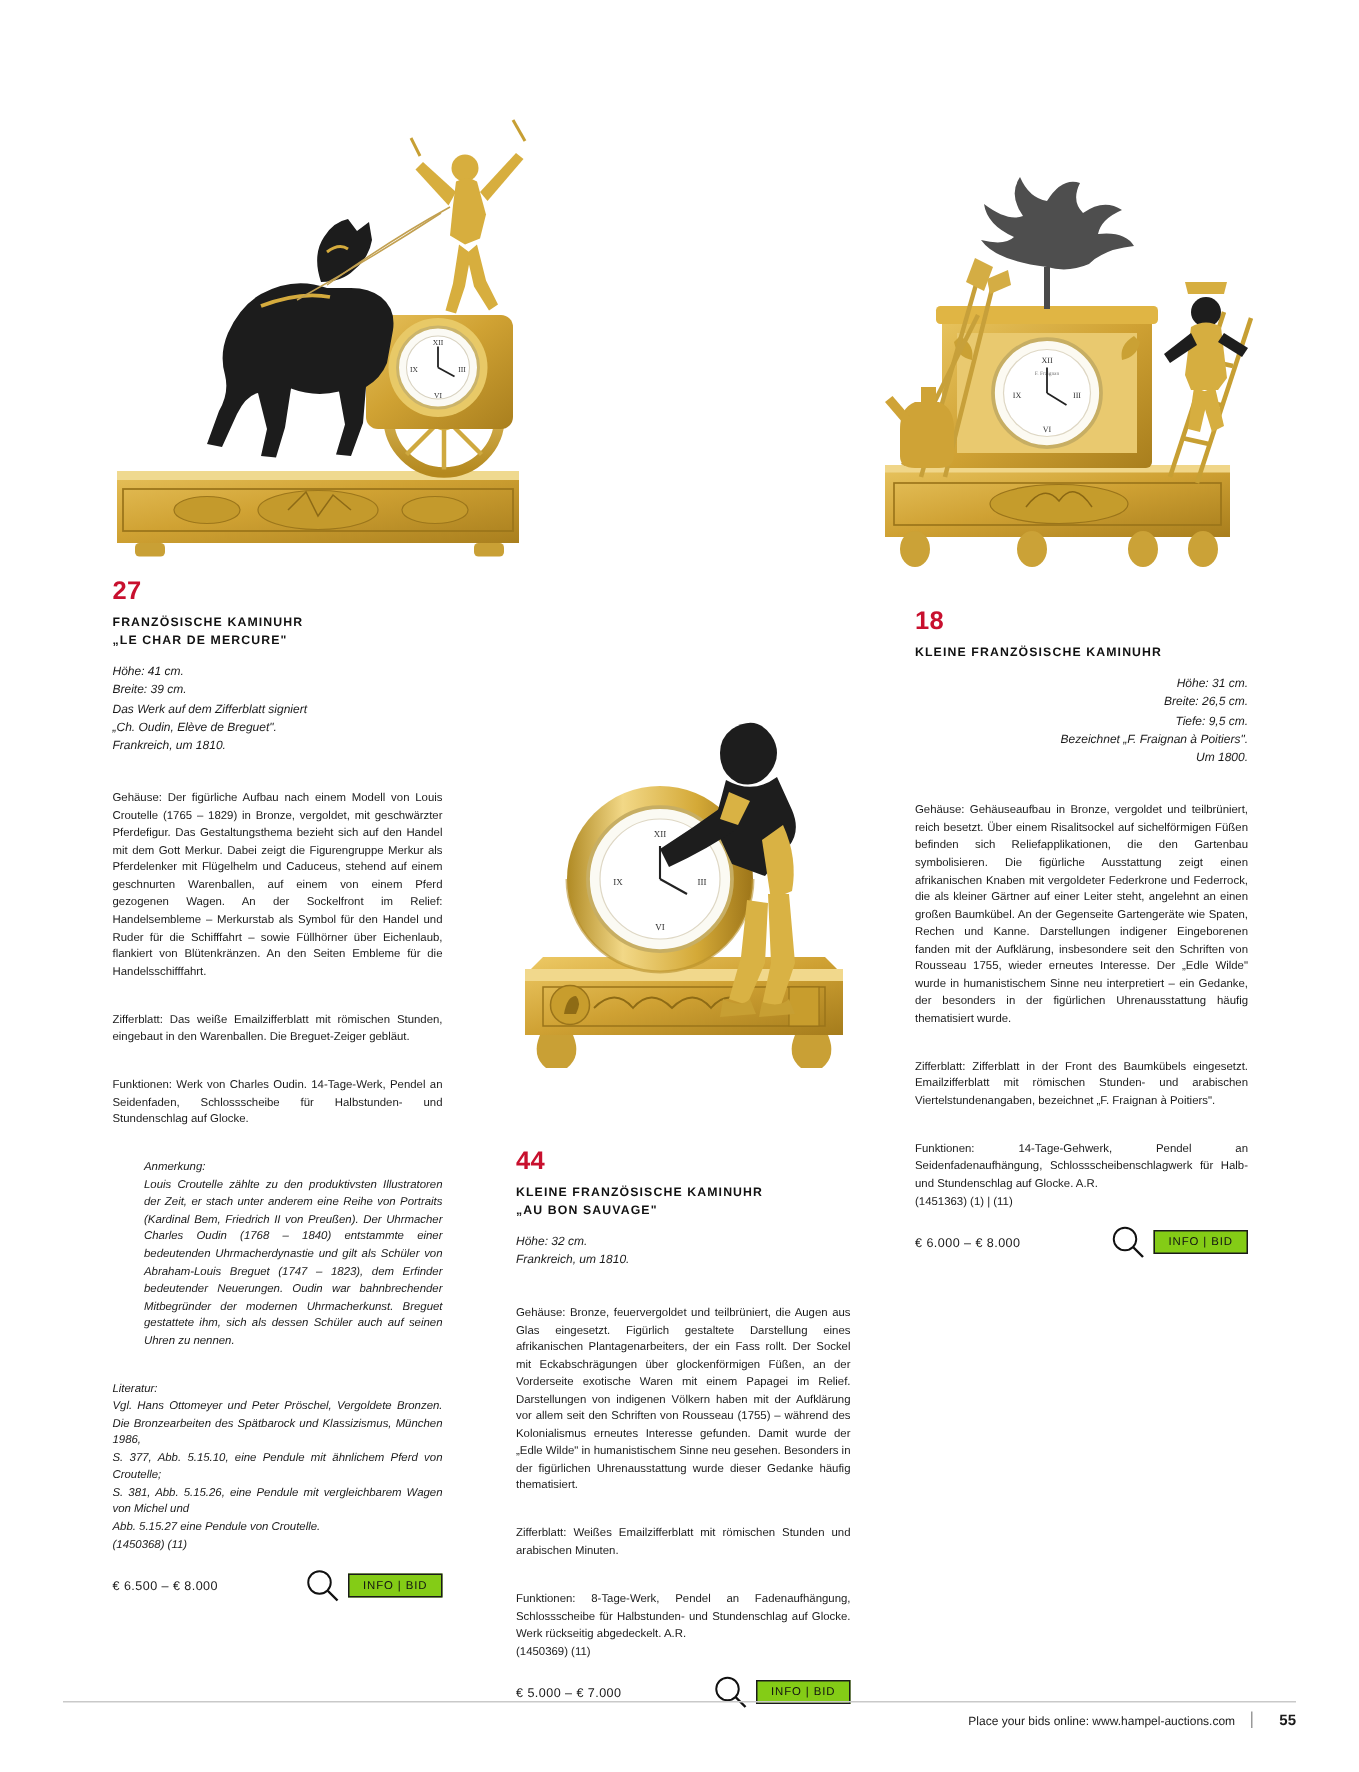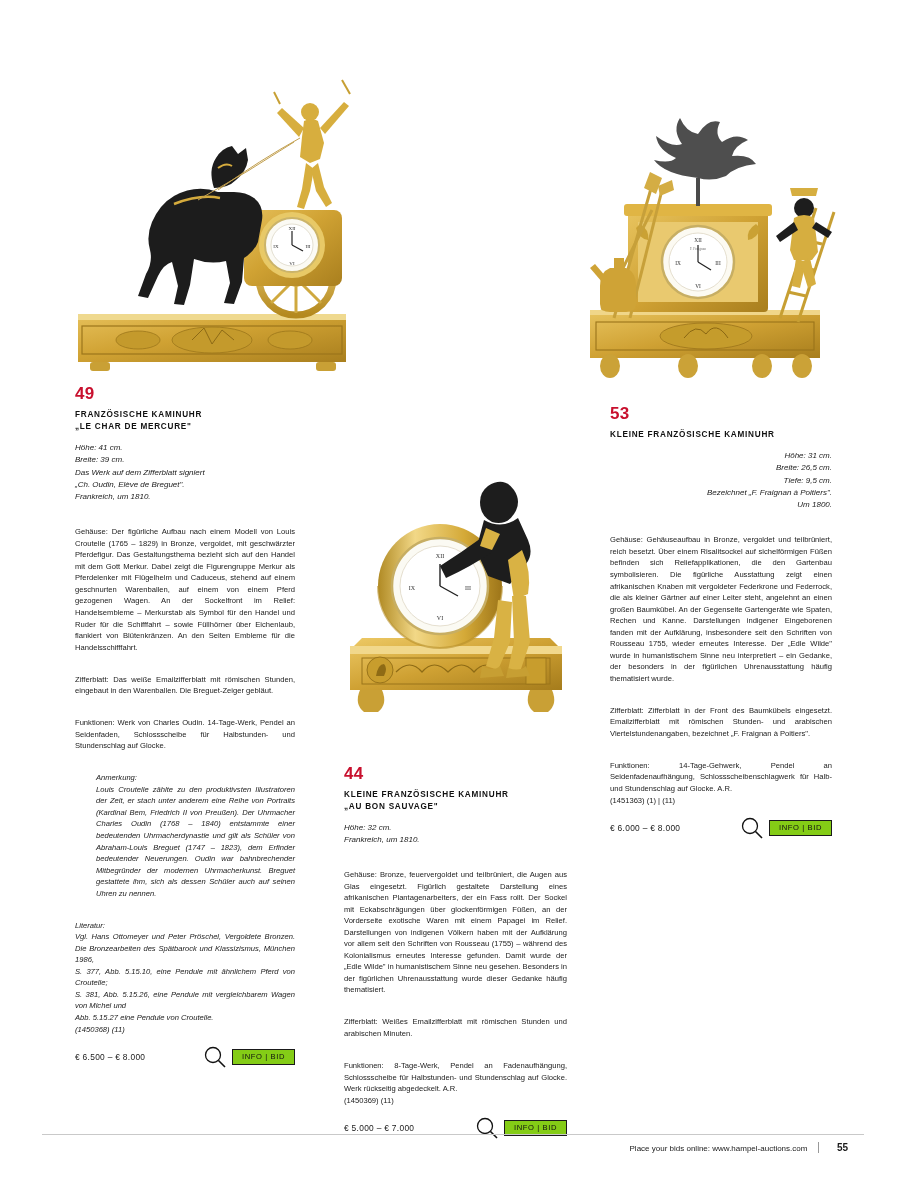--- a/index.html
+++ b/index.html
@@ -52,21 +52,21 @@
   .col-mid   { left:344px; top:765px;  width:223px; }
   .col-right { left:610px; top:405px;  width:222px; }
 
   .blk { margin-bottom:9px; }
 
   
   .photo { position:absolute; }
 
   
   .footer {
-    position:absolute; left:0; right:16px; bottom:28px;
+    position:absolute; left:0; right:0; bottom:28px;
     text-align:right; padding-right:42px;
     font-size:8px; color:#1a1a1a;
   }
   .footer .pg {
     display:inline-block; margin-left:10px; font-size:10px; font-weight:bold;
   }
   .footer .rule {
     display:inline-block; width:1px; height:11px; background:#999;
     vertical-align:-2px; margin-left:8px; margin-right:6px;
   }
@@ -283,21 +283,21 @@
       <path d="M186 150 q10 22 6 44 l-14 6 l-6 -40 z" fill="#d9b244"></path>
       <path d="M176 196 l14 0 l4 46 l-10 30 l-12 -2 l6 -28 z" fill="#d9b244"></path>
       <path d="M162 200 l14 2 l-2 40 l-12 28 l-12 -4 l8 -28 z" fill="#d9b244"></path>
       <path d="M172 268 q12 4 18 -2 l4 10 l-24 2 z" fill="#c79f33"></path>
       <path d="M146 266 q12 6 18 0 l4 10 l-24 2 z" fill="#c79f33"></path>
       <path d="M150 128 l-6 18 l12 4 l8 -16 z" fill="#d9b244"></path>
     </g>
   </svg>
 
   <div class="col col-left">
-    <div class="lot-num">49</div>
+    <div class="lot-num">27</div>
     <div class="lot-title" style="margin-top:7px;">FRANZÖSISCHE KAMINUHR</div>
     <div class="lot-sub">„LE CHAR DE MERCURE"</div>
 
     <div class="dims" style="margin-top:9px; white-space:pre-line;">Höhe: 41 cm.
 Breite: 39 cm.
 Das Werk auf dem Zifferblatt signiert
 „Ch. Oudin, Elève de Breguet".
 Frankreich, um 1810.</div>
 
     <div class="body-txt blk" style="margin-top:11px; white-space:pre-line;">
@@ -361,21 +361,21 @@
         <svg width="26" height="26" viewBox="0 0 26 26">
             <circle cx="11" cy="11" r="7.5" fill="none" stroke="#111" stroke-width="1.3"></circle>
             <line x1="16.5" y1="16.5" x2="23" y2="23" stroke="#111" stroke-width="1.6"></line>
           </svg>
       </span>
       <span class="infobid">INFO | BID</span>
     </div>
   </div>
 
   <div class="col col-right">
-    <div class="lot-num">53</div>
+    <div class="lot-num">18</div>
     <div class="lot-title" style="margin-top:7px;">KLEINE FRANZÖSISCHE KAMINUHR</div>
 
     <div class="dims" style="margin-top:9px; white-space:pre-line;text-align:right;">Höhe: 31 cm.
 Breite: 26,5 cm.
 Tiefe: 9,5 cm.
 Bezeichnet „F. Fraignan à Poitiers".
 Um 1800.</div>
 
     <div class="body-txt blk" style="margin-top:11px; white-space:pre-line;">
       <span class="lbl">Gehäuse:</span><span> Gehäuseaufbau in Bronze, vergoldet und teilbrüniert, reich besetzt. Über einem Risalitsockel auf sichelförmigen Füßen befinden sich Reliefapplikationen, die den Gartenbau symbolisieren. Die figürliche Ausstattung zeigt einen afrikanischen Knaben mit vergoldeter Federkrone und Federrock, die als kleiner Gärtner auf einer Leiter steht, angelehnt an einen großen Baumkübel. An der Gegenseite Gartengeräte wie Spaten, Rechen und Kanne. Darstellungen indigener Eingeborenen fanden mit der Aufklärung, insbesondere seit den Schriften von Rousseau 1755, wieder erneutes Interesse. Der „Edle Wilde" wurde in humanistischem Sinne neu interpretiert – ein Gedanke, der besonders in der figürlichen Uhrenausstattung häufig thematisiert wurde.</span>

